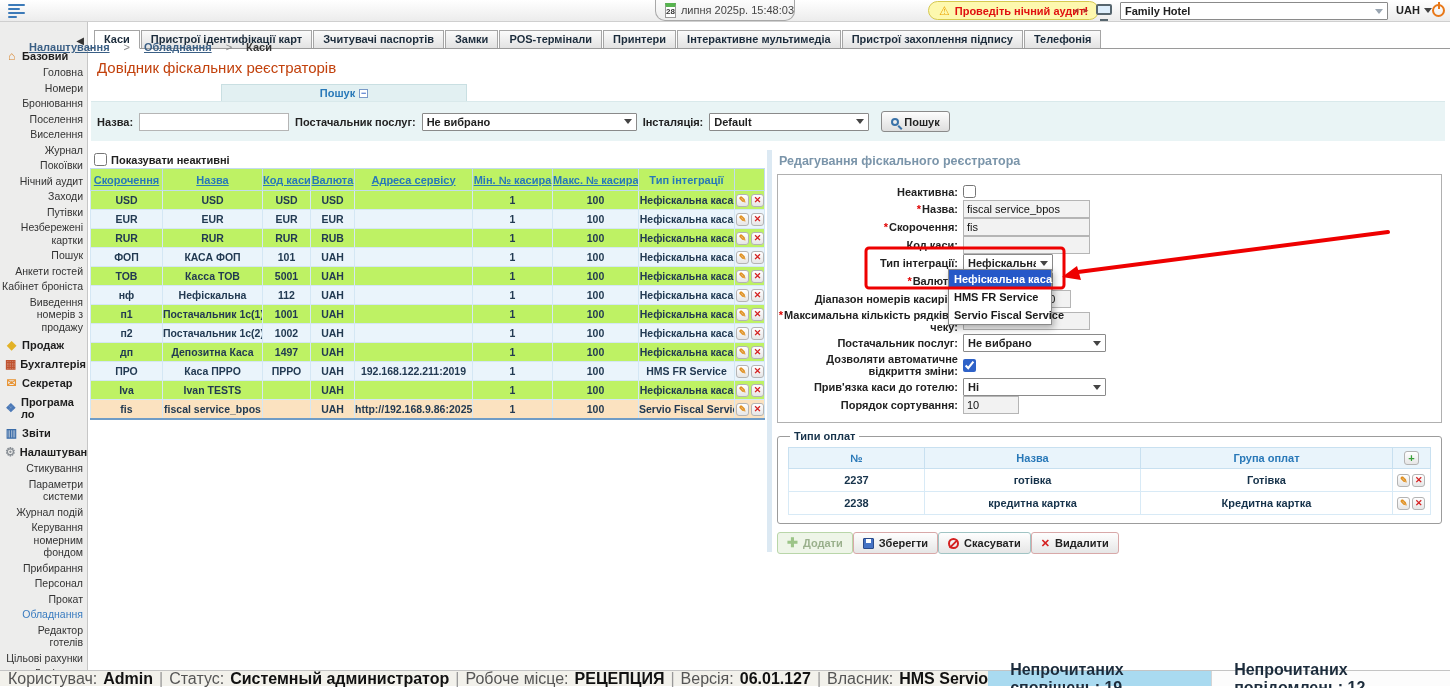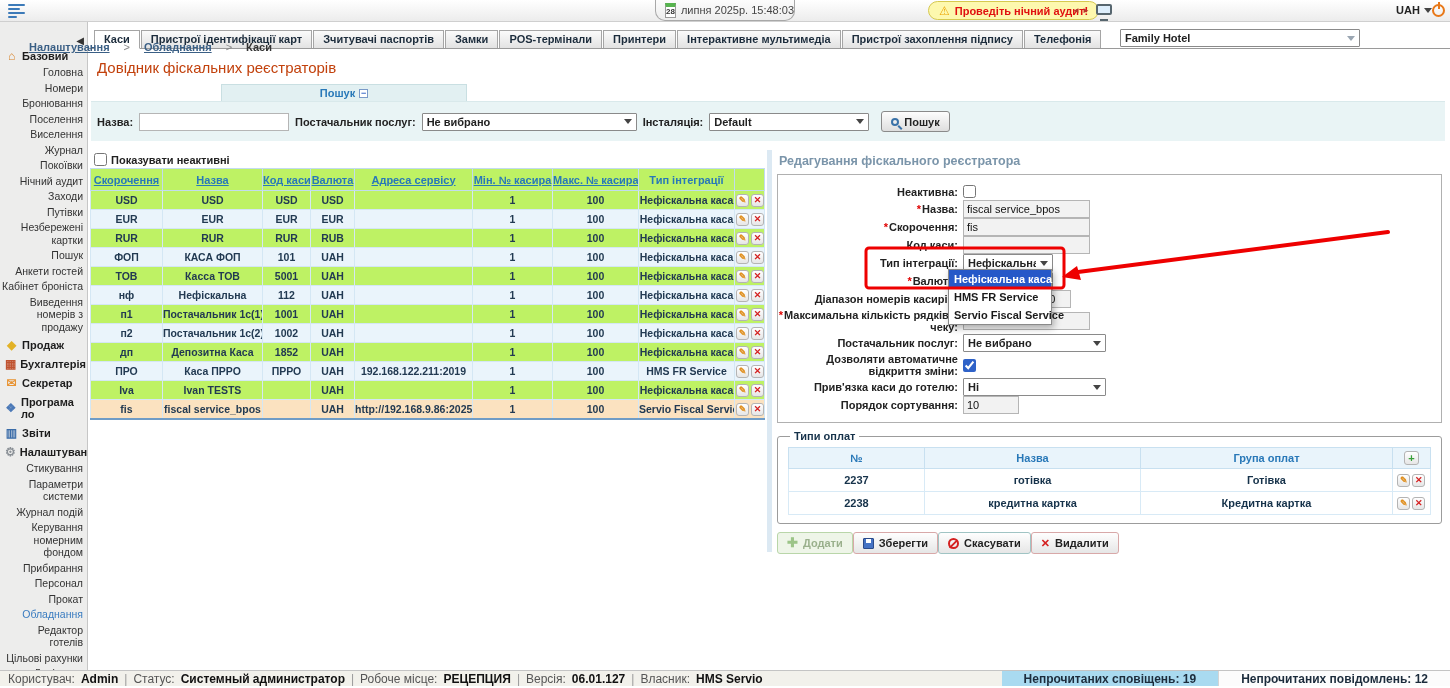--- a/index.html
+++ b/index.html
@@ -25,22 +25,22 @@
 .audit-badge { position:absolute; left:928px; top:1px; height:19px; background:#fdf8ae;
   border:1px solid #d6c94f; border-radius:10px; display:flex; align-items:center; gap:5px; padding:0 10px; }
 .icon-warn { color:#eca400; font-size:12px; line-height:12px; }
 .icon-warn::before { content:"⚠"; }
 .audit-text { color:#e01010; font-weight:bold; }
 .nav-arrows { position:absolute; left:1072px; top:6px; color:#b8342c; font-size:8px; letter-spacing:2px; }
 .nav-arrows .pa::before { content:"◄"; } .nav-arrows .na::before { content:"►"; }
 .icon-monitor { position:absolute; left:1096px; top:4px; width:16px; height:11px; border:2px solid #57666f;
   border-radius:2px; background:#ddeefc; }
 .icon-monitor::after { content:""; position:absolute; left:2px; top:10px; width:8px; height:3px; border-bottom:2px solid #57666f; }
-.hotel-select { position:absolute; left:1120px; top:2px; width:240px; height:18px; border:1px solid #8ea6be;
-  background:#fff; display:flex; align-items:center; padding:0 5px; font-weight:bold;margin-top:27px; }
+.hotel-select { position:absolute; left:1120px; top:2px; width:268px; height:18px; border:1px solid #8ea6be;
+  background:#fff; display:flex; align-items:center; padding:0 5px; font-weight:bold; }
 .hotel-select .chev-lt { margin-left:auto; border-top-color:#9aa6b2; }
 .uah-select { position:absolute; left:1396px; top:4px; display:flex; align-items:center; gap:4px; font-weight:bold; }
 .chev { width:0; height:0; border-left:4px solid transparent; border-right:4px solid transparent; border-top:5px solid #444; }
 .icon-power { position:absolute; left:1432px; top:4px; width:13px; height:13px; border:2px solid #e87818; border-radius:50%; }
 .icon-power::before { content:""; position:absolute; left:50%; top:-4px; transform:translateX(-50%); width:2px; height:7px; background:#e87818; }
 
 
 .sidebar { position:absolute; left:0; top:22px; width:88px; height:648px; background:#ededec;
   border-right:1px solid #c6c6c6; overflow:hidden; z-index:4; }
 .collapse-arrow { position:absolute; right:3px; top:13px; font-size:10px; color:#333; cursor:pointer; }
@@ -138,21 +138,21 @@
 
 
 .dd { position:absolute; left:948px; top:269px; width:104px; background:#fff; border:1px solid #8a8a8a;
   box-shadow:2px 3px 7px rgba(0,0,0,.3); z-index:30; }
 .dd-item { height:18px; line-height:18px; padding:0 5px; font-weight:bold; color:#1a1a1a; white-space:nowrap; cursor:pointer; }
 .dd-item.selected { background:#2658c8; color:#fff; }
 
 
 .annot { position:absolute; left:0; top:0; z-index:40; pointer-events:none; }
 .statusbar { position:absolute; left:0; top:670px; width:1450px; height:16px; background:#f2f1eb;
-  border-top:1px solid #c4c4c4; display:flex; align-items:center; font-size:12px; z-index:5; }
+  border-top:1px solid #c4c4c4; display:flex; align-items:center; font-size:16px; z-index:5; }
 .sb-left { padding-left:8px; display:flex; align-items:center; gap:6px; white-space:nowrap; }
 .sb-label { color:#555; } .sb-value { color:#111; font-weight:bold; } .sb-sep { color:#999; }
 .sb-right { margin-left:auto; display:flex; height:100%; }
 .chip { display:flex; align-items:center; padding:0 22px; font-weight:bold; color:#1c2c3c; }
 .chip.notif { background:#a9daf0; }
 .chip.msgs { background:#fcfcfc; border-left:1px solid #d4d4d4; }
 </style>
 </head>
 <body>
 
@@ -407,21 +407,21 @@
           <td>UAH</td>
           <td></td>
           <td>1</td>
           <td>100</td>
           <td>Нефіскальна каса</td>
           <td><span class="ibtn edit"></span><span class="ibtn del"></span></td>
         </tr>
         <tr>
           <td>дп</td>
           <td>Депозитна Каса</td>
-          <td>1852</td>
+          <td>1497</td>
           <td>UAH</td>
           <td></td>
           <td>1</td>
           <td>100</td>
           <td>Нефіскальна каса</td>
           <td><span class="ibtn edit"></span><span class="ibtn del"></span></td>
         </tr>
         <tr class="alt">
           <td>ПРО</td>
           <td>Каса ПРРО</td>

